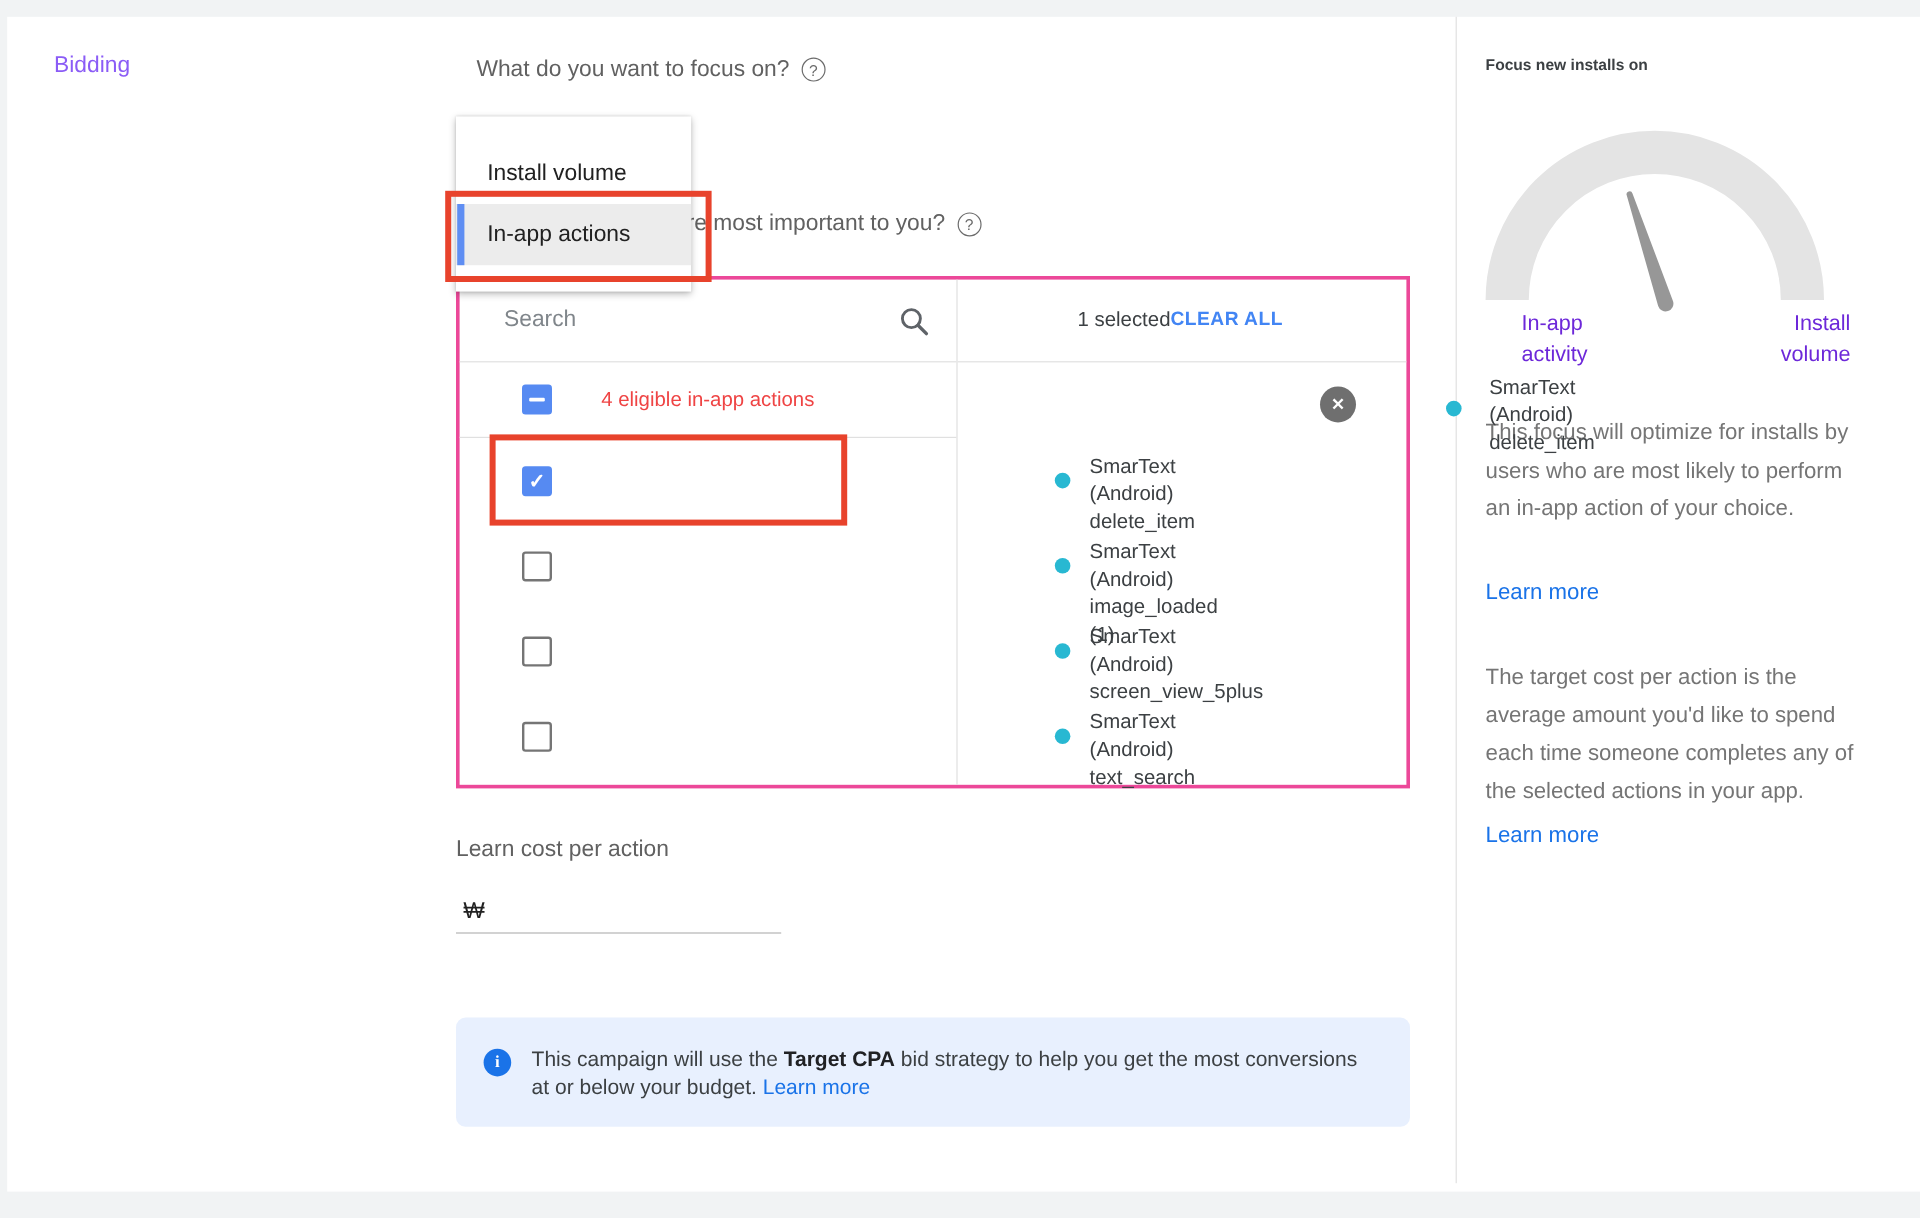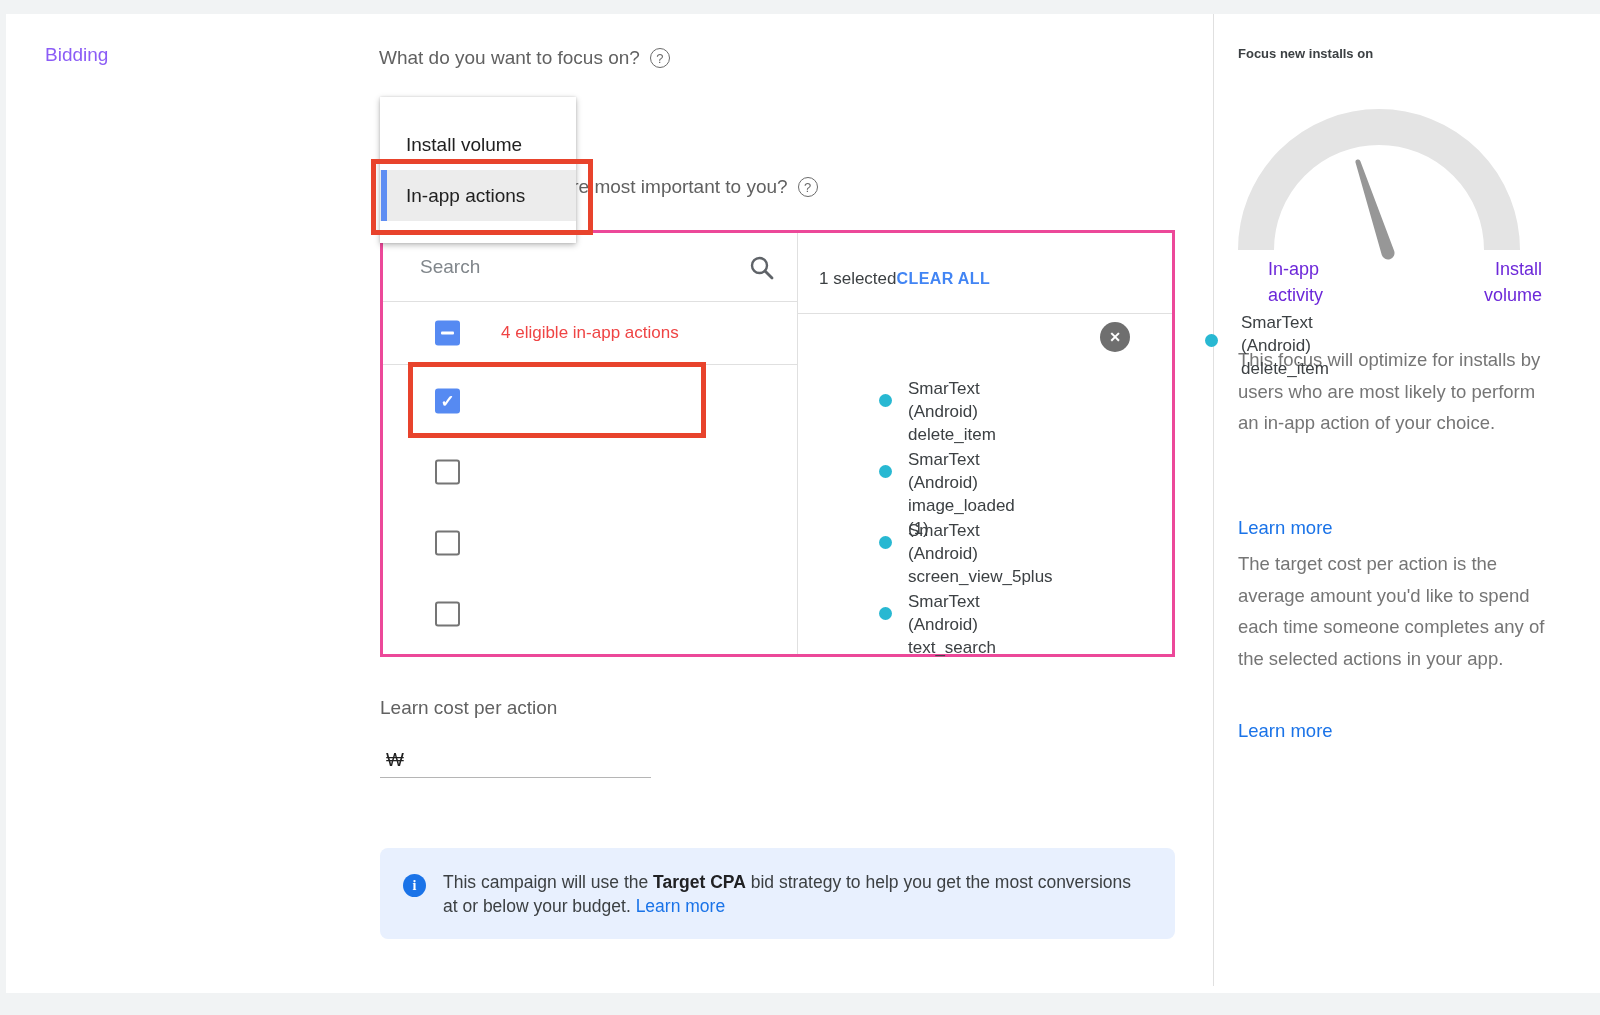--- a/index.html
+++ b/index.html
@@ -5,21 +5,21 @@
   * { margin:0; padding:0; box-sizing:border-box; }
   html,body { width:1600px; height:1015px; }
   body { font-family:"Liberation Sans", sans-serif; background:#f1f3f4; position:relative; overflow:hidden; }
   .abs { position:absolute; }
 
   .card { left:6px; top:14px; width:1594px; height:979px; background:#fff; }
 
   .section-label { left:45px; top:44px; font-size:19px; color:#8b5cf6; }
 
   .question { font-size:19px; color:#616161; display:flex; align-items:center; gap:10px; white-space:nowrap; }
-  .q1 { left:379px; top:47px; }
+  .q1 { left:397px; top:47px; }
   .q2 { left:380px; top:176px; z-index:1; }
   .help-icon { width:20px; height:20px; border:1.6px solid #6b6b6b; border-radius:50%;
                display:inline-flex; align-items:center; justify-content:center;
                font-size:13px; color:#6b6b6b; flex:0 0 auto; }
 
   
   .dropdown { left:380px; top:97px; width:196px; height:146px; background:#fff; z-index:5;
               box-shadow:0 2px 6px rgba(0,0,0,.28), 0 0 2px rgba(0,0,0,.12); padding-top:22px; }
   .dd-opt { height:51px; display:flex; align-items:center; padding-left:26px;
             font-size:19px; color:#212121; position:relative; cursor:pointer; }
@@ -31,22 +31,22 @@
   .anno1 { left:371px; top:159px; width:222px; height:76px; }
   .anno2 { left:408px; top:362px; width:298px; height:76px; }
 
   
   .picker { left:380px; top:230px; width:795px; height:427px; border:3px solid #ec4899; background:#fff; z-index:2; }
   .p-divider { position:absolute; left:414px; top:0; width:1px; height:100%; background:#e0e0e0; }
   .p-header { position:absolute; left:0; top:0; width:414px; height:69px; border-bottom:1px solid #e0e0e0;
               display:flex; align-items:center; padding:0 22px 0 37px; }
   .search-input { border:none; outline:none; flex:1; font-size:19px; color:#3c4043; font-family:inherit; background:transparent; }
   .search-input::placeholder { color:#80868b; }
-  .r-header { position:absolute; left:415px; top:12px; right:0; height:69px; border-bottom:1px solid #e0e0e0;
-              display:flex; align-items:center; justify-content:flex-start; padding:0 24px 0 21px; }
+  .r-header { position:absolute; left:415px; top:0; right:0; height:69px; border-bottom:1px solid #e0e0e0;
+              display:flex; align-items:center; justify-content:center; padding:0 24px 0 21px; }
   .sel-count { font-size:17px; color:#3c4043; }
   .clear-all { font-size:16px; font-weight:bold; color:#4285f4; letter-spacing:.4px; cursor:pointer; }
 
   .group-row { position:absolute; left:0; top:69px; width:414px; height:63px; border-bottom:1px solid #e0e0e0;
                display:flex; align-items:center; cursor:pointer; }
   .group-label { font-size:17px; color:#ef4444; position:absolute; left:118px; }
 
   .opt-row { position:absolute; left:0; width:414px; height:71px; cursor:pointer; }
   .cbx { position:absolute; left:52px; top:50%; transform:translateY(-50%); width:25px; height:25px; border-radius:3px; }
   .cbx.off { border:2.5px solid #757575; background:#fff; }
@@ -72,21 +72,21 @@
   .currency { font-size:19px; color:#212121; margin-right:8px; }
   .cpa-input { border:none; outline:none; flex:1; font-size:19px; font-family:inherit; background:transparent; }
 
   
   .banner { left:380px; top:848px; width:795px; height:91px; background:#e8f0fe; border-radius:8px; }
   .info-icon { position:absolute; left:23px; top:26px; width:23px; height:23px; border-radius:50%;
                background:#1a73e8; color:#fff; display:flex; align-items:center; justify-content:center;
                font-size:14px; font-weight:bold; font-family:"Liberation Serif", serif; }
   .banner-text { position:absolute; left:63px; top:23px; width:690px; font-size:17.5px; color:#3c4043; line-height:23.5px; }
   .banner-text b { color:#202124; }
-  .link { color:#1a73e8; cursor:pointer; text-decoration:none;margin-top:35px; }
+  .link { color:#1a73e8; cursor:pointer; text-decoration:none; }
 
   
   .v-divider { left:1213px; top:14px; width:1px; height:972px; background:#e0e0e0; }
   .sb-heading { left:1238px; top:46px; font-size:13px; font-weight:bold; color:#3c4043; }
   .gauge-svg { left:1220px; top:90px; }
   .gauge-label { font-size:18px; color:#6d28d9; line-height:26px;margin-left:30px; }
   .gl-left { left:1238px; top:256px; }
   .gl-right { left:1420px; top:256px; width:92px; text-align:right; }
   .sb-para { left:1238px; font-size:18.5px; color:#757575; line-height:31.5px; width:315px; }
   .para1 { top:344px; }

